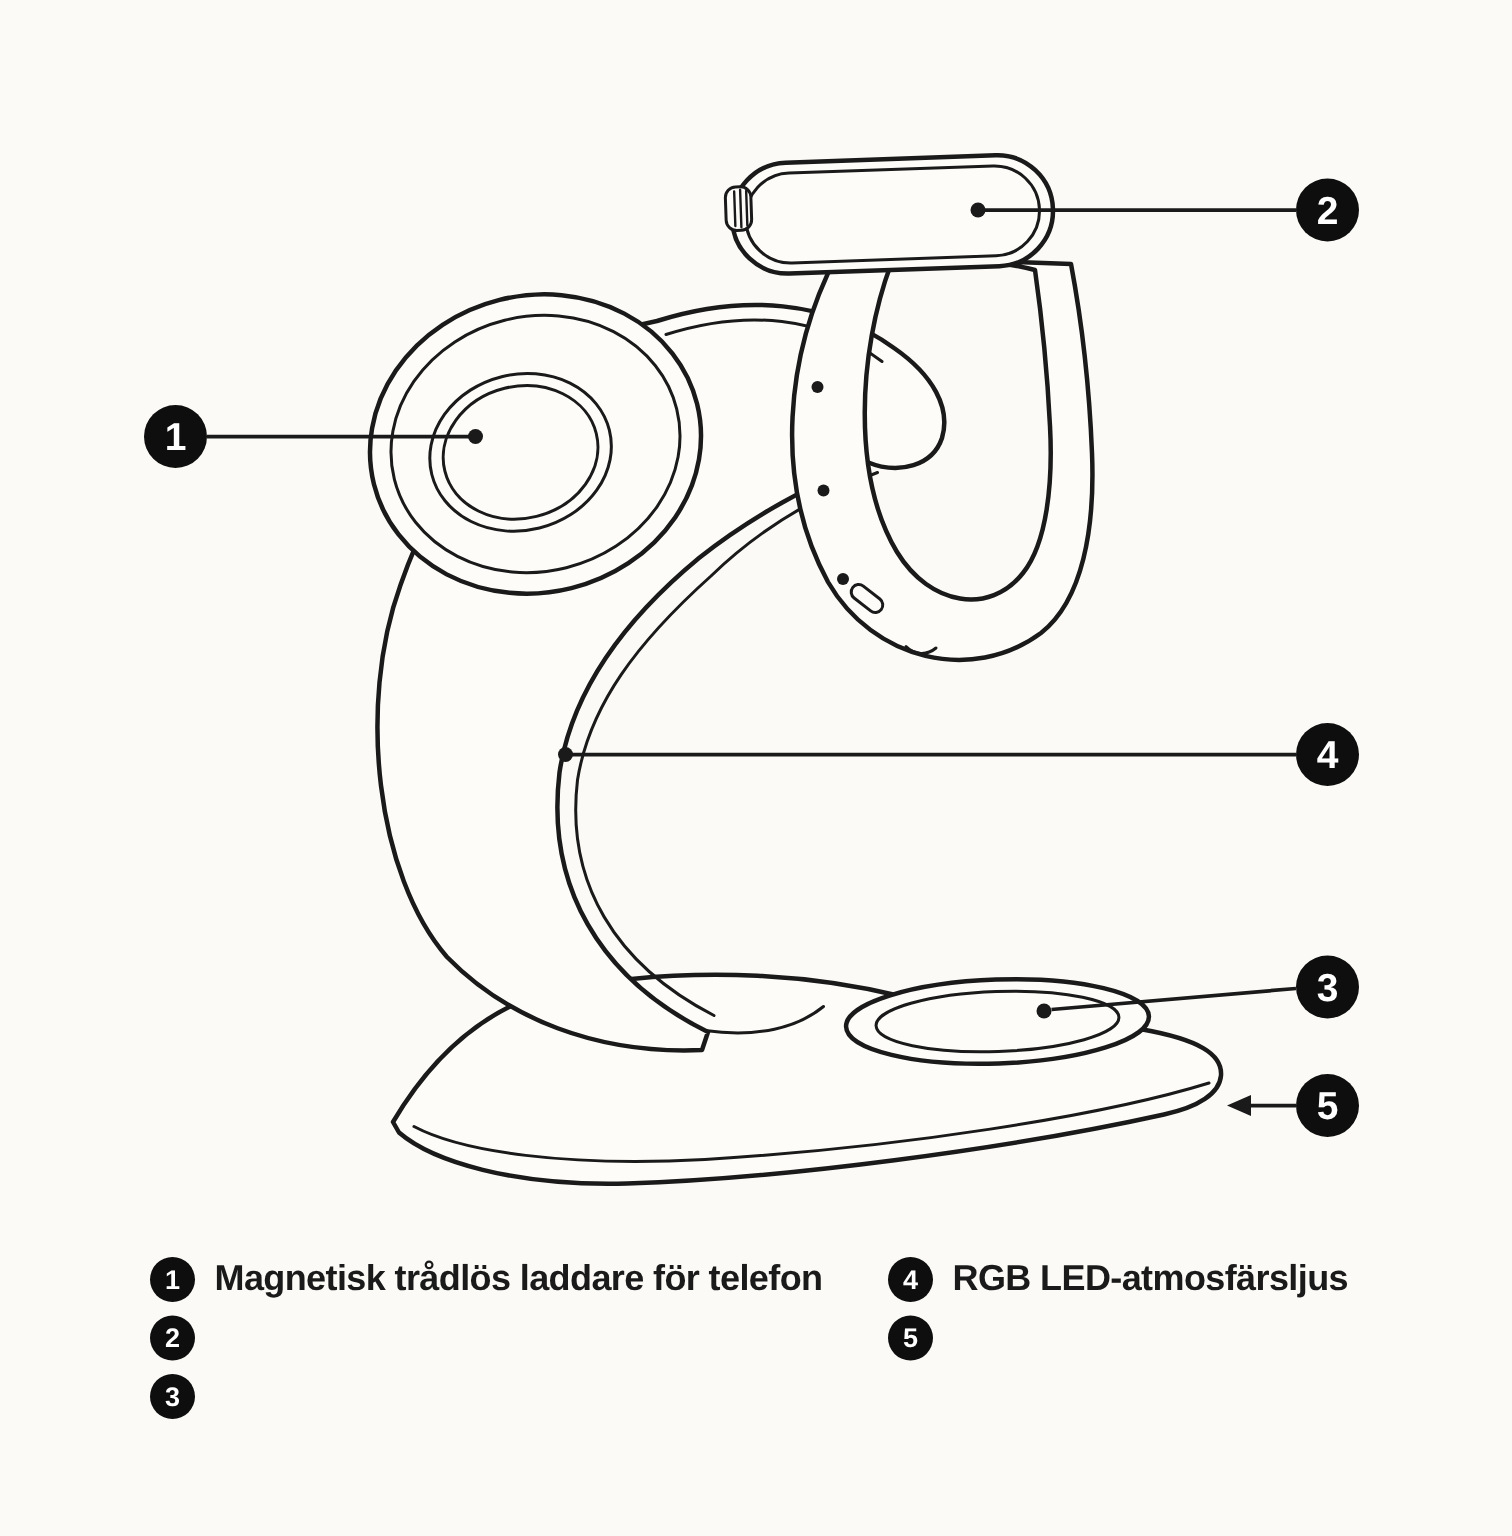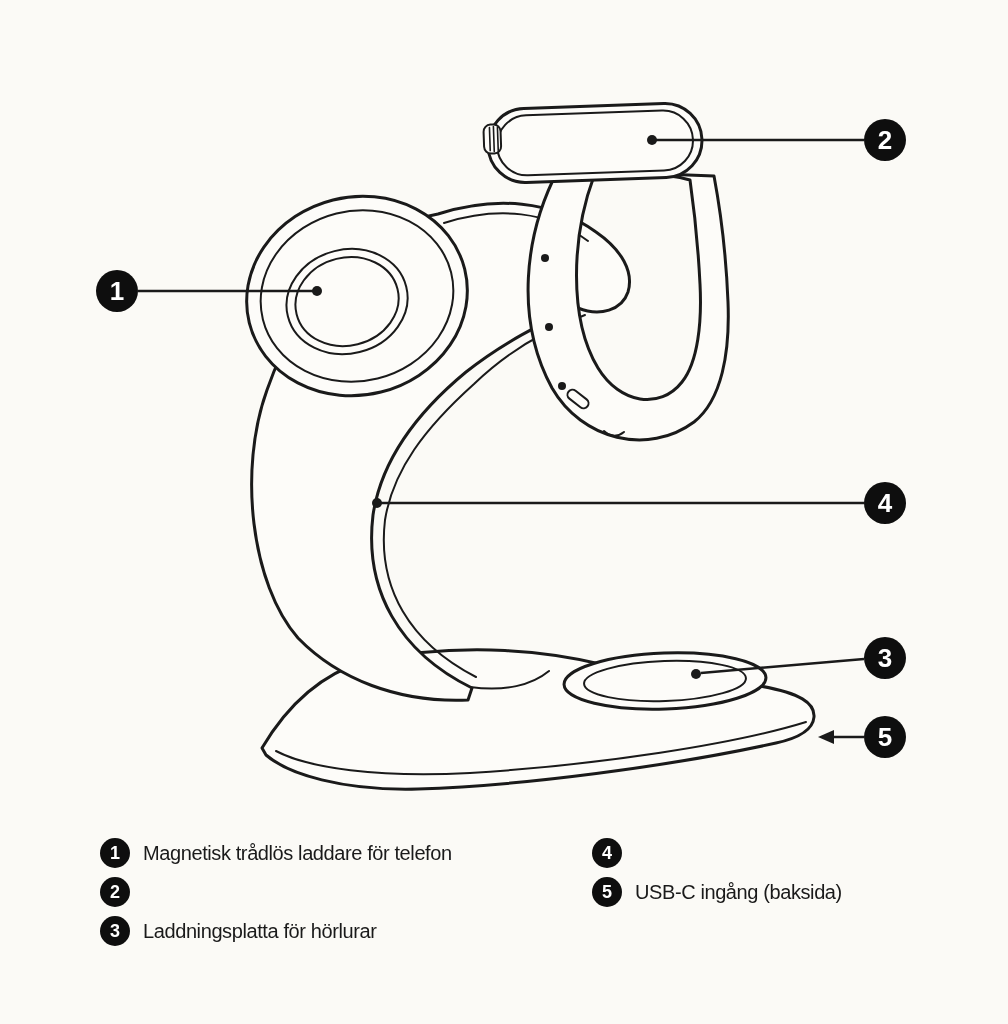--- a/index.html
+++ b/index.html
@@ -42,21 +42,21 @@
   .legend-col-left  { left: 100px; }
   .legend-col-right { left: 592px; }
   .legend-item { display: flex; align-items: center; gap: 13px; }
   .legend-badge {
     width: 30px; height: 30px; border-radius: 50%;
     background: var(--badge); color: var(--badge_text);
     display: flex; align-items: center; justify-content: center;
     font-size: 18px; font-weight: 700; flex: 0 0 auto;
   }
   .legend-label {
-    font-size: 20px; font-weight: 400; line-height: 1.2;
+    font-size: 24px; font-weight: 700; line-height: 1.2;
     letter-spacing: -0.4px; color: var(--ink); white-space: nowrap;
   }
 </style>
 </head>
 <body>
 
 <svg class="stage" width="1008" height="1024" viewBox="0 0 1008 1024">
 
   <g>
     <path class="shape" d="M 262 748
@@ -177,25 +177,24 @@
   <div class="legend-col legend-col-left">
     <div class="legend-item">
       <span class="legend-badge">1</span>
       <span class="legend-label">Magnetisk trådlös laddare för telefon</span>
     </div>
     <div class="legend-item">
       <span class="legend-badge">2</span>
     </div>
     <div class="legend-item">
       <span class="legend-badge">3</span>
-      <span class="legend-label">Laddningsplatta för hörlurar</span>
     </div>
   </div>
   <div class="legend-col legend-col-right">
     <div class="legend-item">
       <span class="legend-badge">4</span>
+      <span class="legend-label">RGB LED-atmosfärsljus</span>
     </div>
     <div class="legend-item">
       <span class="legend-badge">5</span>
-      <span class="legend-label">USB-C ingång (baksida)</span>
     </div>
   </div>
 </div>
 
 </body></html>

